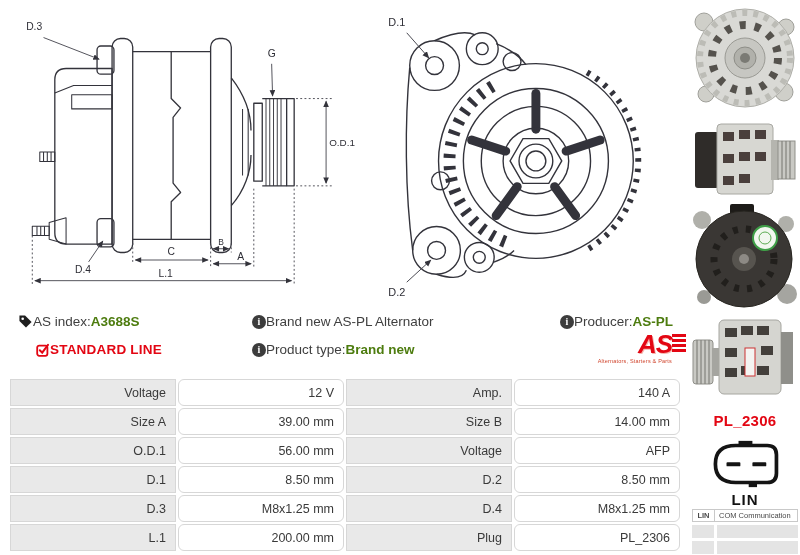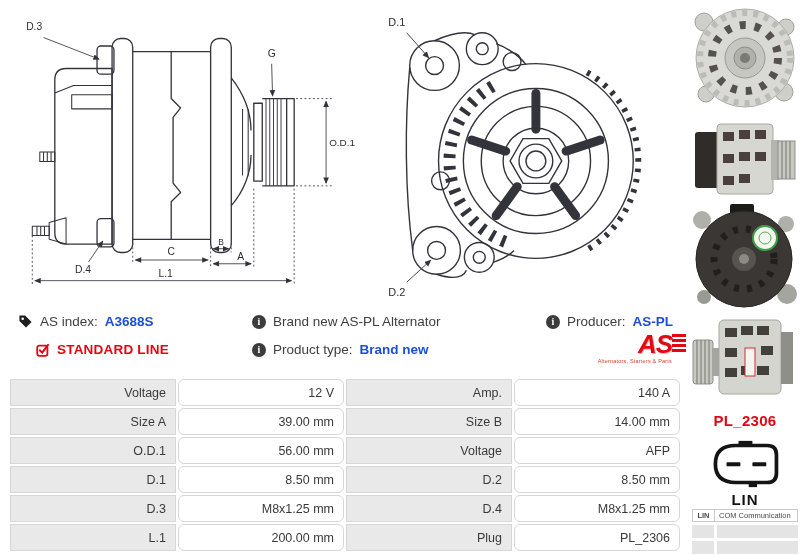--- a/index.html
+++ b/index.html
@@ -7,22 +7,22 @@
   body { font-family:"Liberation Sans", sans-serif; color:#3a3a3a; }
   #screen { position:relative; width:800px; height:555px; background:#fff; overflow:hidden; }
 
   
   .drawing { position:absolute; }
   #side-view { left:6px; top:4px; width:352px; height:298px; }
   #front-view { left:362px; top:2px; width:318px; height:308px; }
   .dim-text { font-size:11px; fill:#2e2e36; font-family:"Liberation Sans",sans-serif; }
 
   
-  .info-item { position:absolute; font-size:13.5px; color:#3f3f3f; white-space:nowrap; display:flex; align-items:center; gap:7px; }
-  .info-item b { color:#1d4ed8; }
+  .info-item { position:absolute; font-size:13.5px; color:#3f3f3f; white-space:nowrap; display:flex; align-items:center; }
+  .info-item b { color:#4d7c0f; }
   .badge-red { color:#e30613; font-weight:bold; letter-spacing:.2px; }
   .i-icon { display:inline-flex; width:14px; height:14px; border-radius:50%; background:#3c3c3c; color:#fff;
             font-family:"Liberation Serif",serif; font-weight:bold; font-size:10px; align-items:center; justify-content:center; }
   .producer-wrap { position:absolute; right:127px; text-align:right; }
 
   
   #as-logo { position:absolute; right:128px; top:332px; width:78px; text-align:right; }
   #as-logo .mark { position:relative; display:inline-block; }
   #as-logo .as-txt { font-style:italic; font-weight:bold; font-size:26px; line-height:24px; color:#e30613; letter-spacing:-1px;
                      text-shadow:1px 1px 0 #f5b5ae; }

